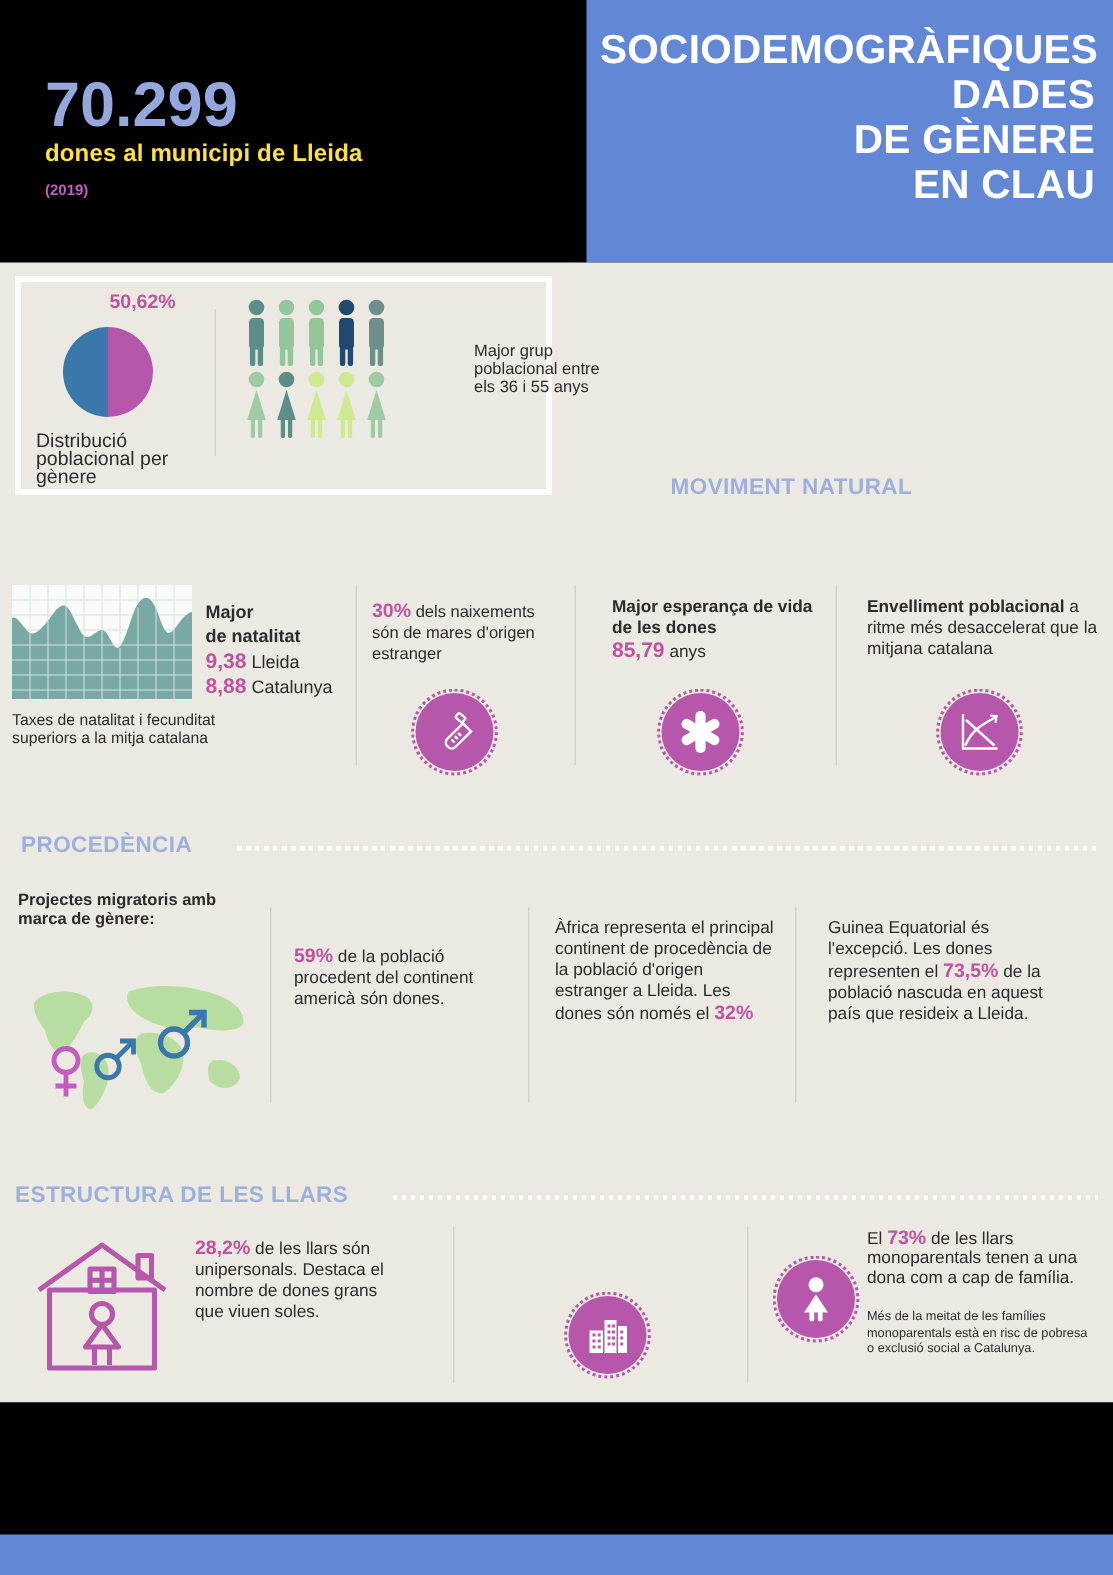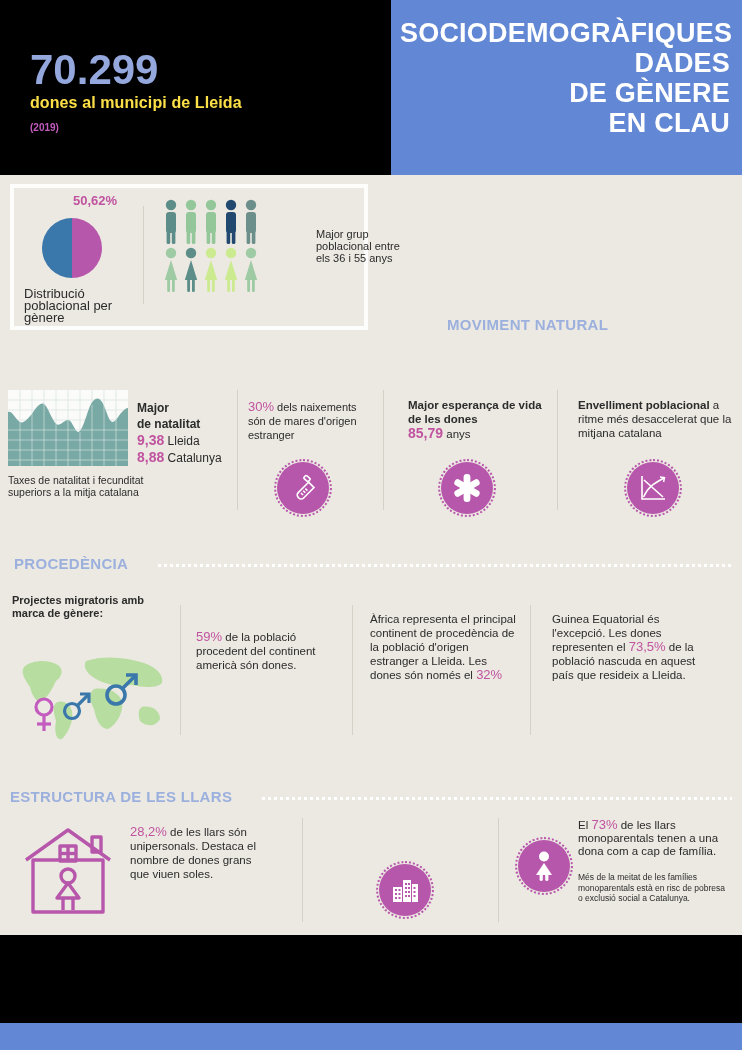--- a/index.html
+++ b/index.html
@@ -83,21 +83,21 @@
   .mn-b .v{color:#c0539f;font-weight:bold;font-size:14px;}
 
   .vr{position:absolute;width:1px;background:#d5d1c7;}
   .vr-a{left:237px;top:390px;height:120px;}
   .vr-b{left:383px;top:390px;height:120px;}
   .vr-c{left:557px;top:390px;height:120px;}
 
   .mn-c{position:absolute;left:248px;top:400px;width:128px;color:#2b2b2b;font-size:11px;line-height:14px;}
   .mn-d{position:absolute;left:408px;top:398px;width:145px;color:#2b2b2b;font-size:11.5px;line-height:14px;}
   .mn-e{position:absolute;left:578px;top:398px;width:155px;color:#2b2b2b;font-size:11.5px;line-height:14px;}
-  .hl{color:#c0539f;font-weight:normal;font-size:13px;}
+  .hl{color:#c0539f;font-weight:bold;font-size:13px;}
   .hlb{color:#c0539f;font-weight:bold;font-size:14px;}
 
   .badge{
     position:absolute;width:52px;height:52px;border-radius:50%;
     background:#b757ab;display:flex;align-items:center;justify-content:center;
   }
   .badge::before{
     content:"";position:absolute;left:-3px;top:-3px;width:58px;height:58px;border-radius:50%;
     border:2px dotted #b757ab;box-sizing:border-box;
   }

